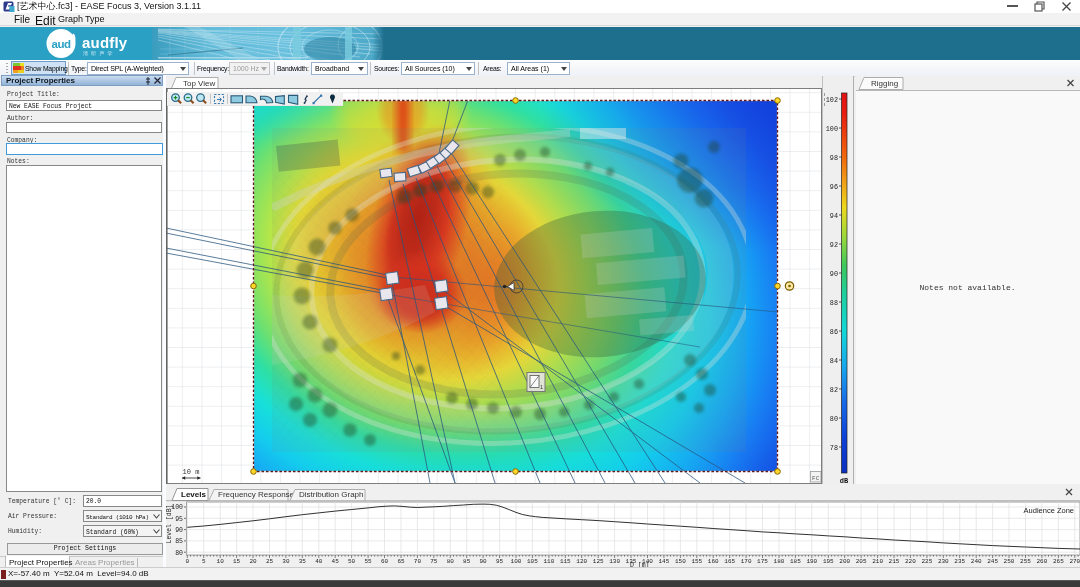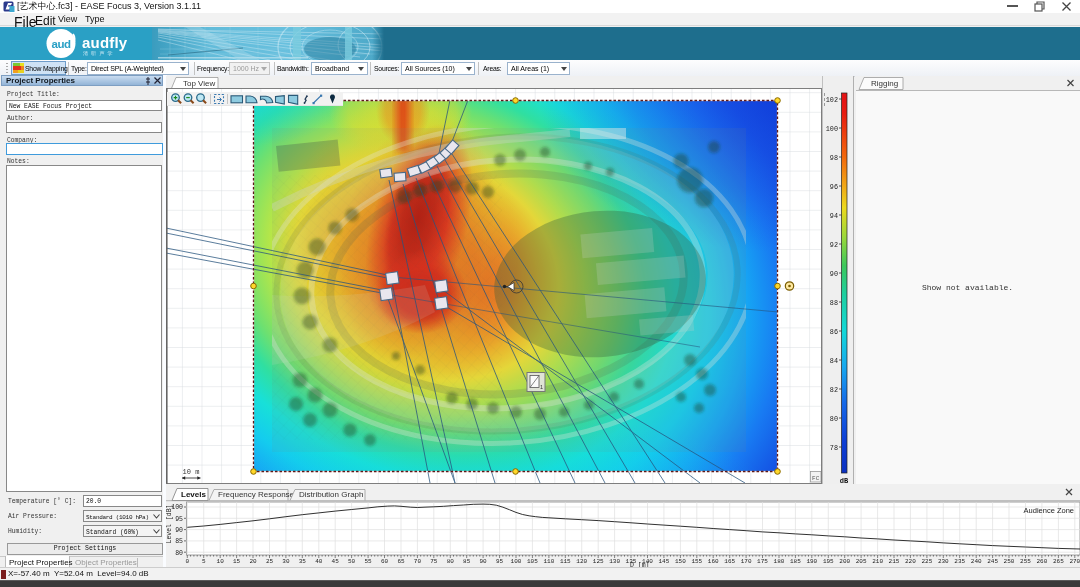--- a/index.html
+++ b/index.html
@@ -19,23 +19,23 @@
 <div class="abs" style="left:1007px;top:5px;width:11px;height:2px;background:#555"></div>
 <svg class="abs" style="left:1034px;top:1px" width="11" height="11" viewBox="0 0 11 11">
  <rect x="1" y="3" width="7" height="7" fill="none" stroke="#555" stroke-width="1.2"></rect>
  <path d="M3 3 V1 H10 V8 H8" fill="none" stroke="#555" stroke-width="1.2"></path>
 </svg>
 <svg class="abs" style="left:1061px;top:1px" width="11" height="11" viewBox="0 0 11 11">
  <path d="M1.5 1.5 L9.5 9.5 M9.5 1.5 L1.5 9.5" stroke="#444" stroke-width="1.3"></path>
 </svg>
 
 <div class="abs" style="left:0;top:13px;width:1080px;height:13px;background:#f2f2f2;border-bottom:1px solid #d9d9d9"></div>
-<div class="abs" style="left:14px;top:14px;font-size:14px;color:#111">File</div>
+<div class="abs" style="left:14px;top:14px;font-size:10px;color:#111">File</div>
 <div class="abs" style="left:35px;top:14px;font-size:12px;color:#111">Edit</div>
-<div class="abs" style="left:58px;top:14px;font-size:9px;color:#111">View</div>
+<div class="abs" style="left:58px;top:14px;font-size:9px;color:#111">Graph</div>
 <div class="abs" style="left:85px;top:14px;font-size:9px;color:#111">Type</div>
 
 <svg class="abs" style="left:0;top:27px" width="1080" height="33" viewBox="0 0 1080 33">
 <defs>
  <linearGradient id="bimg" x1="0" y1="0" x2="1" y2="0">
   <stop offset="0" stop-color="#3a9cbe"></stop>
           <stop offset="0.25" stop-color="#63bcda"></stop>
   <stop offset="0.6" stop-color="#68c0de"></stop>
           <stop offset="1" stop-color="#4aa6c6"></stop>
  </linearGradient>
@@ -174,21 +174,21 @@
 <div class="abs" style="left:83px;top:525px;width:79px;height:12px;background:#f4f4f4;border:1px solid #888"></div>
 <div class="abs mono" style="left:86px;top:528.5px;font-size:6.3px;color:#111">Standard (60%)</div>
 <svg class="abs" style="left:153px;top:529px" width="7" height="5">
       <path d="M0.5 0.5 L3.5 4 L6.5 0.5" stroke="#444" stroke-width="1.1" fill="none"></path>
     </svg>
 <div class="abs" style="left:7px;top:543px;width:156px;height:12px;background:#ececec;border:1px solid #999"></div>
 <div class="abs mono" style="left:7px;top:545px;width:156px;text-align:center;font-size:6.5px;color:#111">Project Settings</div>
 <div class="abs" style="left:0px;top:556px;width:166px;height:12px;background:#f0f0f0;border-top:1px solid #c9c9c9"></div>
 <div class="abs" style="left:5px;top:556px;width:65px;height:12px;background:#fff;border:1px solid #bbb;border-top:none"></div>
 <div class="abs" style="left:9px;top:558px;font-size:8px;color:#111">Project Properties</div>
-<div class="abs" style="left:75px;top:558px;font-size:8px;color:#999">Object Properties</div>
+<div class="abs" style="left:75px;top:558px;font-size:8px;color:#999">Areas Properties</div>
 <div class="abs" style="left:137px;top:558px;width:1px;height:9px;background:#bbb"></div>
 <div class="abs" style="left:163px;top:75px;width:4px;height:492px;background:#fafcff"></div>
 
 <div class="abs" style="left:166px;top:76px;width:688px;height:13px;background:#f0f0f0"></div>
 <svg class="abs" style="left:166px;top:76px" width="120" height="14" viewBox="0 0 120 14">
  <path d="M5 13.5 L10 1.5 L52 1.5 L52 13.5 Z" fill="#ffffff" stroke="#9a9a9a" stroke-width="0.8"></path>
  <text x="17" y="10" font-size="8" fill="#333">Top View</text>
 </svg>
 
 <div class="abs" style="left:0;top:567px;width:1080px;height:13px;background:#f2f2f2;border-top:1px solid #cdcdcd"></div>
@@ -517,21 +517,21 @@
 <text x="22" y="407" font-size="7" font-weight="bold" fill="#111" text-anchor="middle" font-family="Liberation Mono,monospace">dB</text>
     </svg>
 
 <div class="abs" style="left:855px;top:76px;width:225px;height:410px;background:#f0f0f0"></div>
 <svg class="abs" style="left:855px;top:76px" width="225" height="14" viewBox="0 0 225 14">
  <path d="M4 13.5 L9 1.5 L48 1.5 L48 13.5 Z" fill="#fbfbfb" stroke="#9a9a9a" stroke-width="0.8"></path>
  <text x="16" y="10" font-size="8" fill="#333">Rigging</text>
  <path d="M212.5 4 l6 6 M218.5 4 l-6 6" stroke="#444" stroke-width="1.2"></path>
 </svg>
 <div class="abs" style="left:856px;top:90px;width:224px;height:396px;background:#f9f9f9;border-top:1px solid #b8b8b8"></div>
-<div class="abs mono" style="left:855px;top:283px;width:225px;text-align:center;font-size:8px;color:#333">Show not available.</div>
+<div class="abs mono" style="left:855px;top:283px;width:225px;text-align:center;font-size:8px;color:#333">Notes not available.</div>
 
 <div class="abs" style="left:166px;top:484px;width:914px;height:83px;background:#f0f0f0"></div>
 <svg class="abs" style="left:166px;top:484px" width="914" height="83" viewBox="166 484 914 83">
 <path d="M172 500.5 L177 488.5 L208 488.5 L208 500.5 Z" fill="#ffffff" stroke="#8a8a8a" stroke-width="0.9"></path>
 <text x="181" y="497" font-size="8" font-weight="bold" fill="#111">Levels</text>
 <path d="M209 500.5 L214 489.5 L288 489.5 L288 500.5" fill="#f4f4f4" stroke="#9a9a9a" stroke-width="0.8"></path>
 <text x="218" y="497" font-size="8" fill="#333">Frequency Response</text>
 <path d="M290 500.5 L295 489.5 L365 489.5 L365 500.5" fill="#f4f4f4" stroke="#9a9a9a" stroke-width="0.8"></path>
 <text x="299" y="497" font-size="8" fill="#333">Distribution Graph</text>
 <line x1="166" y1="500.7" x2="1080" y2="500.7" stroke="#9a9a9a" stroke-width="0.7"></line>

